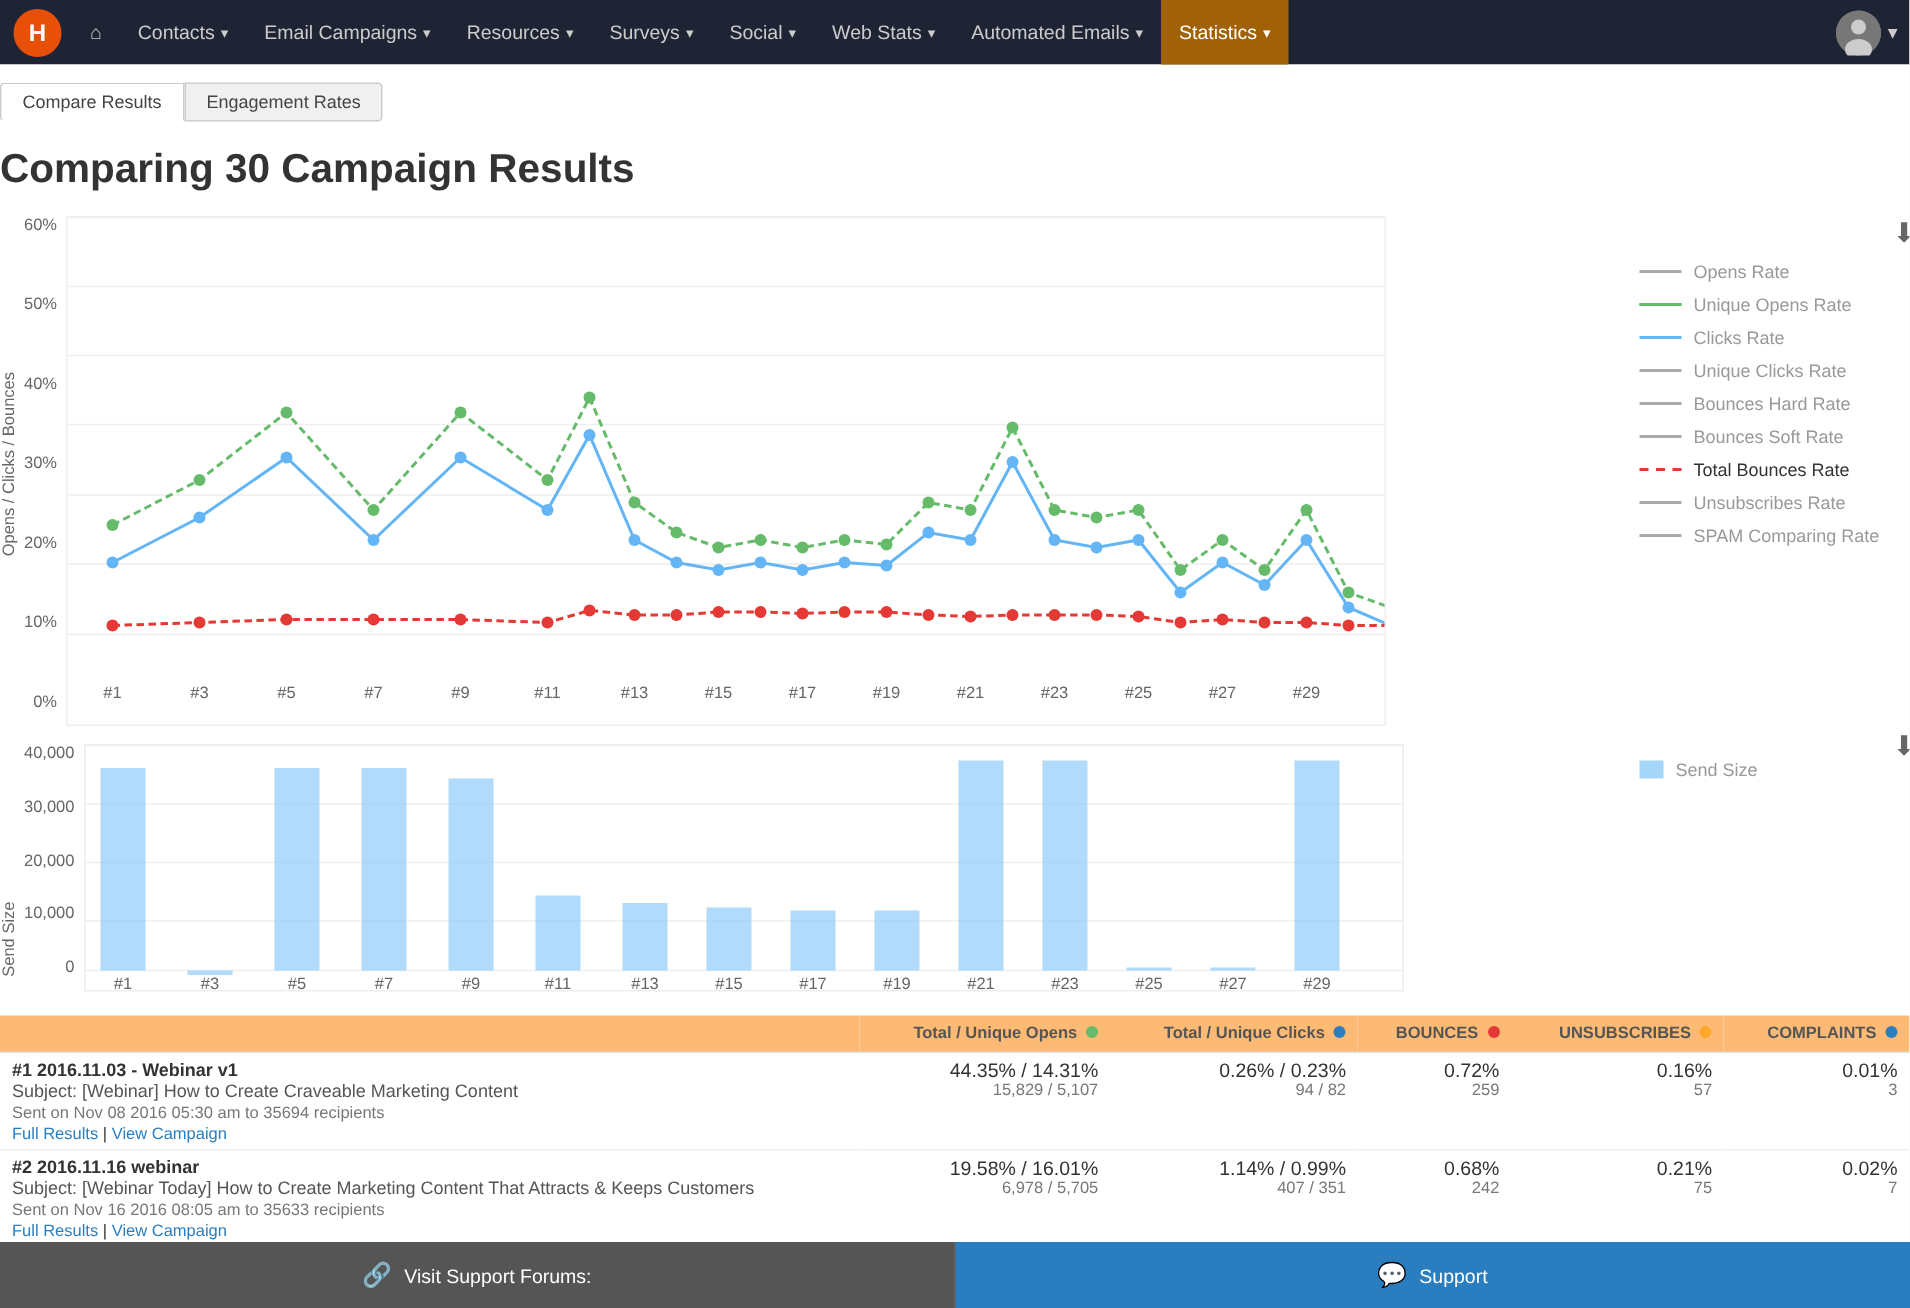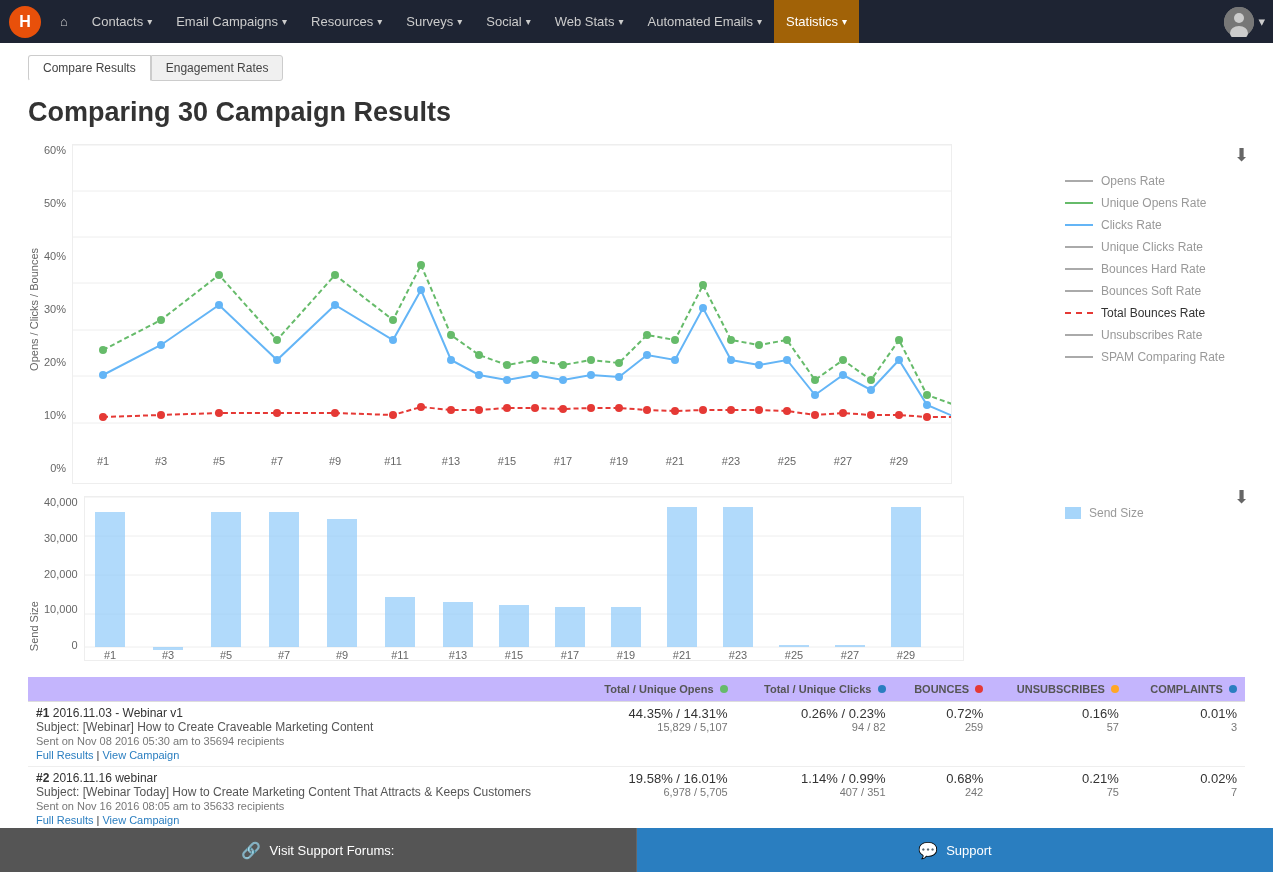--- a/index.html
+++ b/index.html
@@ -23,21 +23,21 @@
       color: #ccc;
       font-size: 13px;
       white-space: nowrap;
     }
     .nav-item.active { background: #a16207; color: #fff; }
     .nav-item .arrow { margin-left: 4px; font-size: 10px; }
     .nav-right { margin-left: auto; display: flex; align-items: center; }
     .avatar { width: 30px; height: 30px; border-radius: 50%; background: #888; display: flex; align-items: center; justify-content: center; color: #fff; font-size: 14px; }
 
     
-    .main { background: #fff; min-height: calc(100vh - 43px); padding: 12px 28px; }
+    .main { background: #fff; min-height: calc(100vh - 43px); padding: 12px 0; }
 
     
     .tabs { display: flex; margin-bottom: 16px; }
     .tab-btn {
       border: 1px solid #ccc;
       background: #f0f0f0;
       padding: 5px 14px;
       cursor: pointer;
       font-size: 12px;
       color: #444;
@@ -75,32 +75,32 @@
 
     
     svg { display: block; }
 
     
     .bar-chart-section { position: relative; margin-bottom: 16px; }
 
     
     .campaign-table { width: 100%; border-collapse: collapse; font-size: 12px; }
     .campaign-table th {
-      background: #c4b5fd;
+      background: #fdba74;
       border-bottom: 1px solid #ddd;
       padding: 6px 8px;
       text-align: right;
       font-weight: bold;
       font-size: 11px;
       color: #555;
     }
     .campaign-table th:first-child { text-align: left; }
     .campaign-table td { padding: 4px 8px; border-bottom: 1px solid #eee; vertical-align: top; }
     .campaign-table .campaign-num { font-weight: bold; color: #333; width: 20px; }
-    .campaign-table .campaign-name { font-weight: normal; color: #333; margin-top: 32px; }
+    .campaign-table .campaign-name { font-weight: bold; color: #333; margin-top: 32px; }
     .campaign-table .campaign-subject { color: #555; }
     .campaign-table .campaign-sent { color: #777; font-size: 11px; }
     .campaign-table .campaign-links { font-size: 11px; margin-top: 2px; }
     .campaign-table a { color: #2a7ec0; text-decoration: none; }
     .campaign-table .num-right { text-align: right; }
     .campaign-table .rate { font-size: 13px; color: #333; }
     .campaign-table .sub-num { font-size: 11px; color: #777; }
 
     .dot-red { display: inline-block; width: 8px; height: 8px; border-radius: 50%; background: #e53935; margin-left: 3px; }
     .dot-blue { display: inline-block; width: 8px; height: 8px; border-radius: 50%; background: #2a7ec0; margin-left: 3px; }

